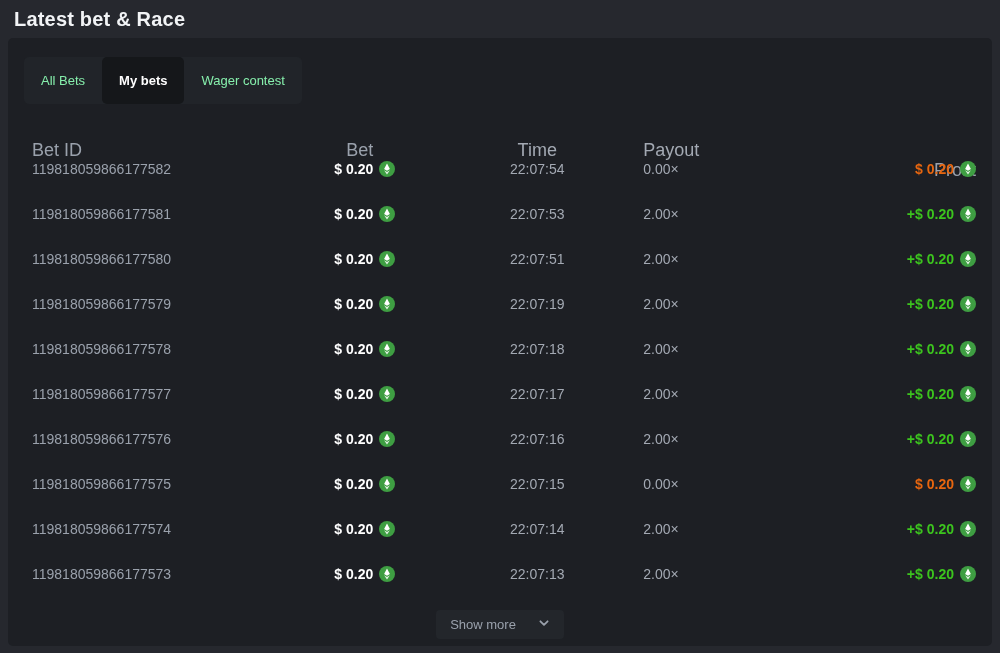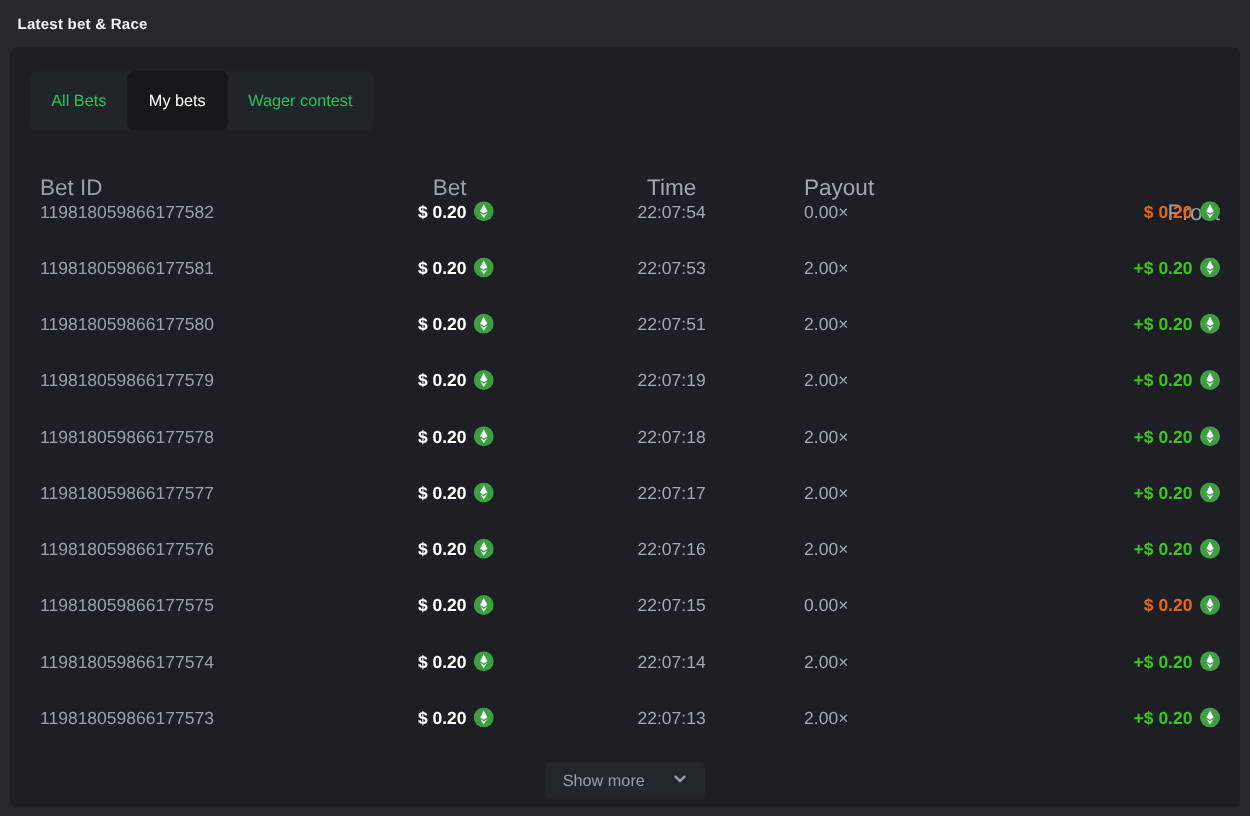--- a/index.html
+++ b/index.html
@@ -1,28 +1,28 @@
 <!DOCTYPE html>
 <html style="--win: #3cc41e; --loss: #e8660f;"><head>
 <meta charset="utf-8">
 <style>
   * { margin:0; padding:0; box-sizing:border-box; }
   html,body { background:#26282e; }
   body { font-family:"Liberation Sans", sans-serif; }
   .app { width:1000px; height:653px; background:#26282e; overflow:hidden; position:relative; }
 
   .titlebar { height:38px; display:flex; align-items:center; padding-left:14px; }
-  .titlebar h2 { color:#f2f4f6; font-size:12px; font-weight:700; letter-spacing:.2px; }
+  .titlebar h2 { color:#f2f4f6; font-size:20px; font-weight:700; letter-spacing:.2px; }
 
   .panel { margin:0 8px; height:608px; background:#1d1f24; border-radius:5px; padding:16px; }
 
   .tabs { display:inline-flex; background:#212429; border-radius:5px; margin-top:3px; }
   .tab { height:47px; display:flex; align-items:center; padding:0 17px; background:transparent;
-         border:none; cursor:pointer; font-family:inherit; font-size:13px; color:#22c55e; border-radius:5px; }
-  .tab.active { background:#15171a; color:#ffffff; font-weight:400;align-items:center; }
+         border:none; cursor:pointer; font-family:inherit; font-size:13px; color:#86efac; border-radius:5px; }
+  .tab.active { background:#15171a; color:#ffffff; font-weight:700;align-items:center; }
 
   .thead, .row { display:grid; grid-template-columns:24% 15% 25% 12% 24%; align-items:center; }
   .thead { margin-top:16px; height:26px; color:#9aa1ac; font-size:18px; }
   .row { height:45px; font-size:14px; }
 
   .c1 { text-align:left; padding-left:8px; }
   .c2 { text-align:right; display:flex; justify-content:flex-end; align-items:center; gap:6px; }
   .thead .c2 { display:block; padding-right:22px; }
   .c3 { text-align:center; padding-left:46px; }
   .c4 { text-align:left; padding-left:10px; }

